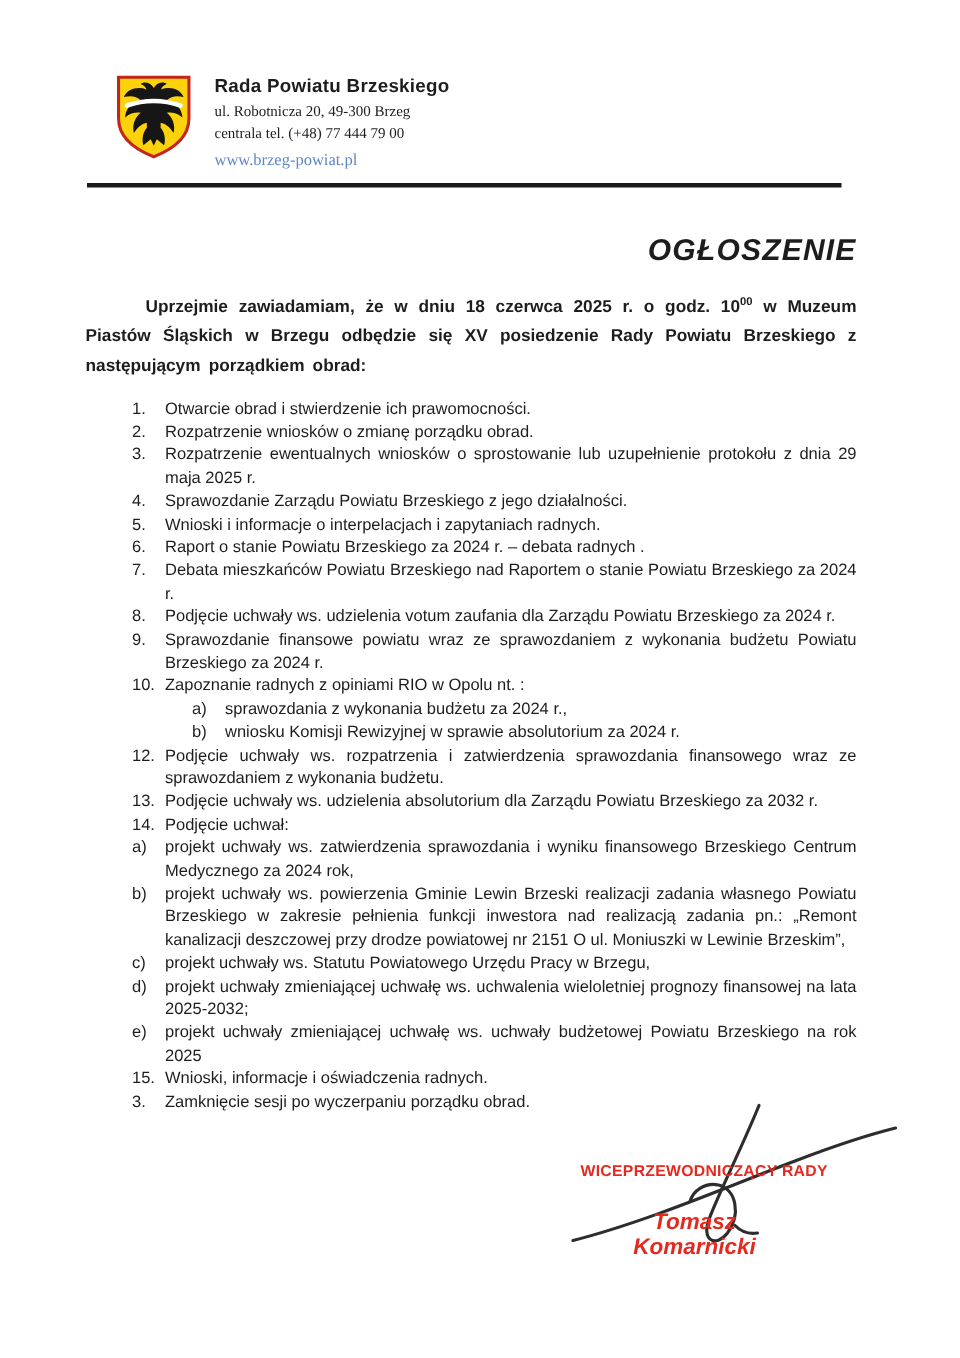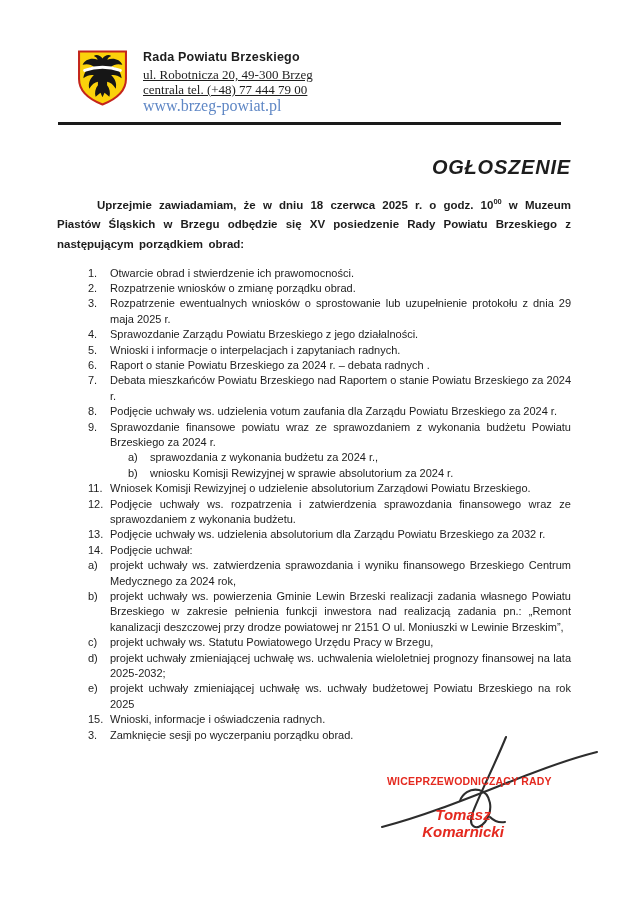--- a/index.html
+++ b/index.html
@@ -12,22 +12,22 @@
     overflow:hidden;
   }
   .page{padding:49px 69px 0 57px;}
 
   
   .letterhead{display:flex;align-items:flex-start;gap:15px;margin-left:20px;}
   .crest{width:51px;height:58px;flex:0 0 51px;}
   .crest svg{width:51px;height:58px;display:block;}
   .org-block{padding-top:1px;}
   .org-name{font-weight:bold;font-size:12.5px;letter-spacing:.2px;}
-  .org-addr{font-family:"Liberation Serif","DejaVu Serif",serif;font-size:13px;line-height:15px;margin-top:3px;text-decoration:underline;}
-  .org-url{font-family:"Liberation Serif","DejaVu Serif",serif;font-size:16px;line-height:15px;color:var(--link-blue,#5f87c5);text-decoration:none;display:inline-block;}
+  .org-addr{font-family:"Liberation Serif","DejaVu Serif",serif;font-size:10px;line-height:15px;margin-top:3px;}
+  .org-url{font-family:"Liberation Serif","DejaVu Serif",serif;font-size:11px;line-height:15px;color:var(--link-blue,#5f87c5);text-decoration:none;display:inline-block;}
   .rule{height:2.5px;background:#1a1a1a;margin-top:7px;width:503px;margin-left:1px;}
 
   
   .doc-title{text-align:right;font-size:20px;font-weight:bold;font-style:italic;letter-spacing:.8px;margin-top:31px;}
   .intro{font-weight:bold;font-size:11.5px;line-height:19.5px;text-align:justify;text-indent:40px;word-spacing:2.2px;margin-top:17px;}
   .intro sup{font-size:7.5px;vertical-align:super;line-height:0;}
 
   
   .agenda{margin-top:8px;margin-left:31px;font-size:11px;line-height:15.4px;}
   .agenda-row{display:flex;}
@@ -109,31 +109,31 @@
         <span class="txt">Debata mieszkańców Powiatu Brzeskiego nad Raportem o stanie Powiatu Brzeskiego za 2024 r.</span>
       </div>
       <div class="agenda-row">
         <span class="marker">8.</span>
         <span class="txt">Podjęcie uchwały ws. udzielenia votum zaufania dla Zarządu Powiatu Brzeskiego za 2024 r.</span>
       </div>
       <div class="agenda-row">
         <span class="marker">9.</span>
         <span class="txt">Sprawozdanie finansowe powiatu wraz ze sprawozdaniem z wykonania budżetu Powiatu Brzeskiego za 2024 r.</span>
       </div>
+      <div class="agenda-row">
+        <span class="marker">10.</span>
+        <span class="txt">Zapoznanie radnych z opiniami RIO w Opolu nt. :</span>
+      </div>
       <div class="agenda-row sub">
         <span class="marker">a)</span>
         <span class="txt">sprawozdania z wykonania budżetu za 2024 r.,</span>
       </div>
       <div class="agenda-row sub">
         <span class="marker">b)</span>
         <span class="txt">wniosku Komisji Rewizyjnej w sprawie absolutorium za 2024 r.</span>
-      </div>
-      <div class="agenda-row">
-        <span class="marker">11.</span>
-        <span class="txt">Wniosek Komisji Rewizyjnej o udzielenie absolutorium Zarządowi Powiatu Brzeskiego.</span>
       </div>
       <div class="agenda-row">
         <span class="marker">12.</span>
         <span class="txt">Podjęcie uchwały ws. rozpatrzenia i zatwierdzenia sprawozdania finansowego wraz ze sprawozdaniem z wykonania budżetu.</span>
       </div>
       <div class="agenda-row">
         <span class="marker">13.</span>
         <span class="txt">Podjęcie uchwały ws. udzielenia absolutorium dla Zarządu Powiatu Brzeskiego za 2032 r.</span>
       </div>
       <div class="agenda-row">

